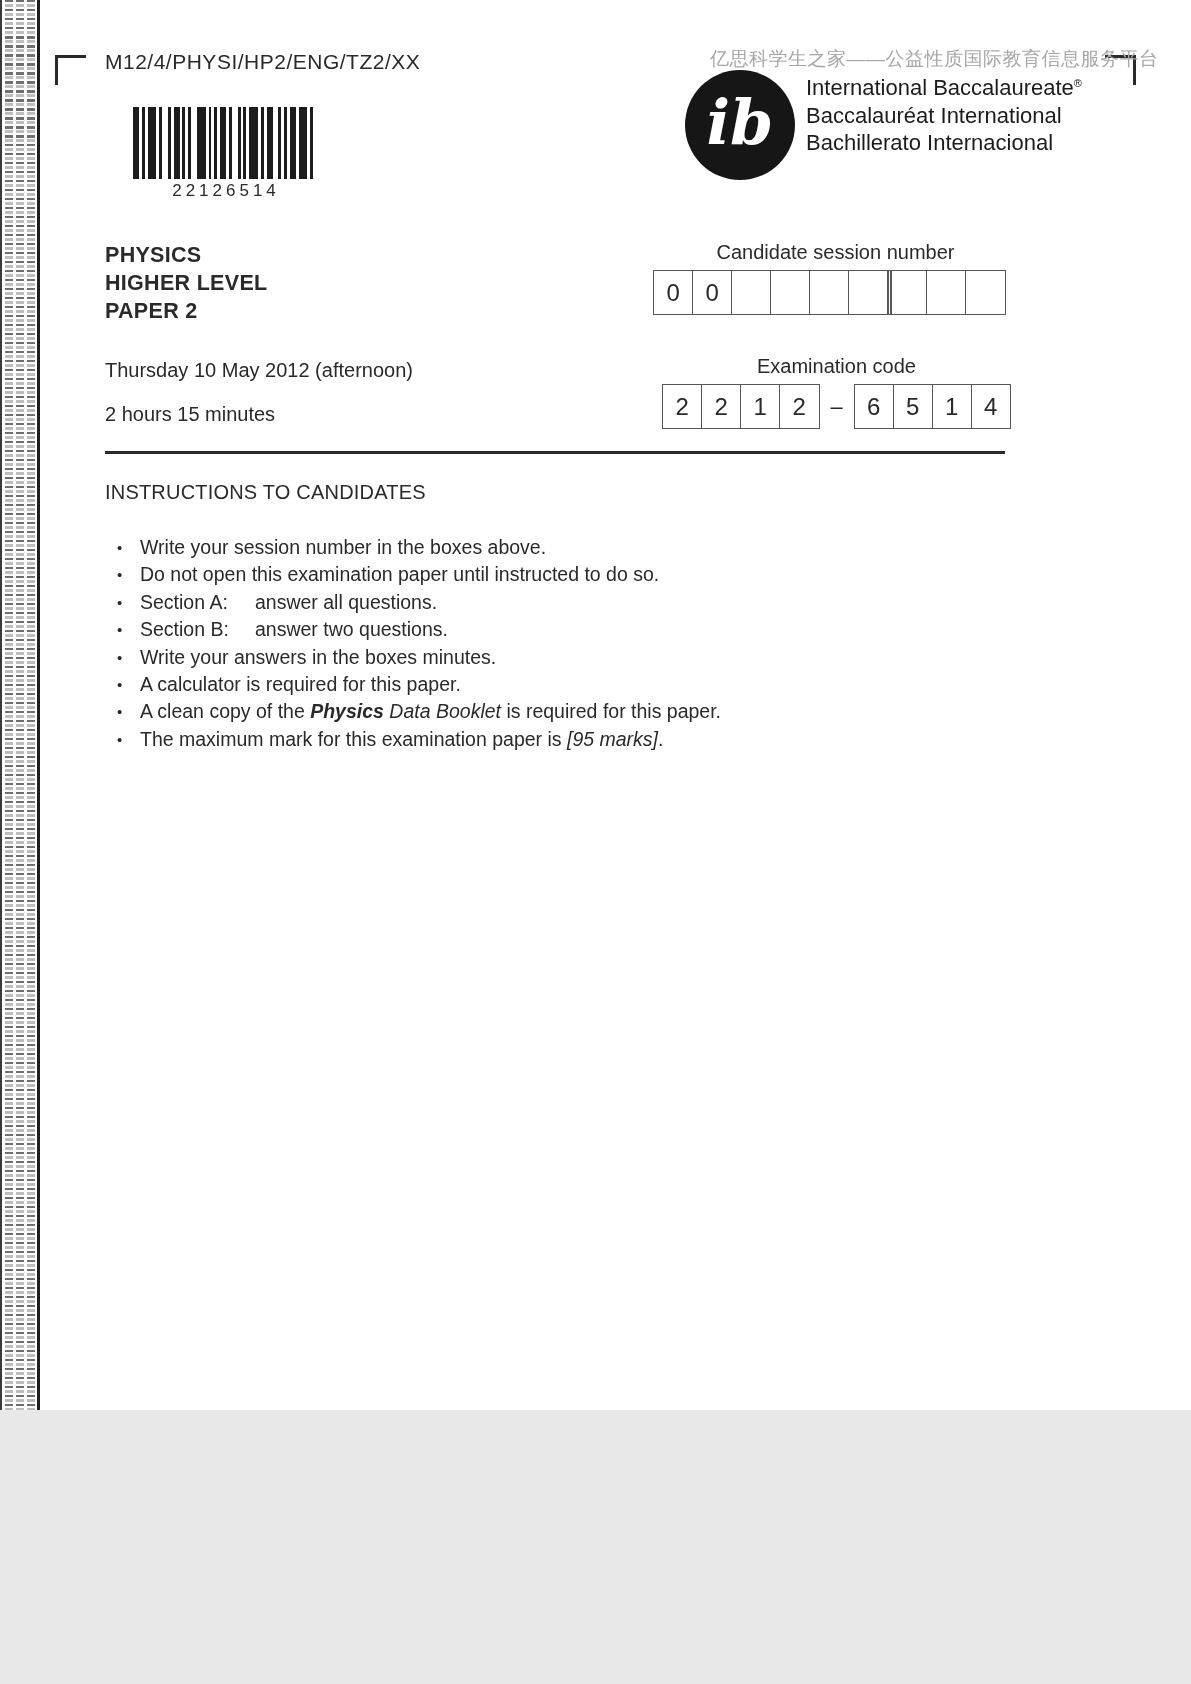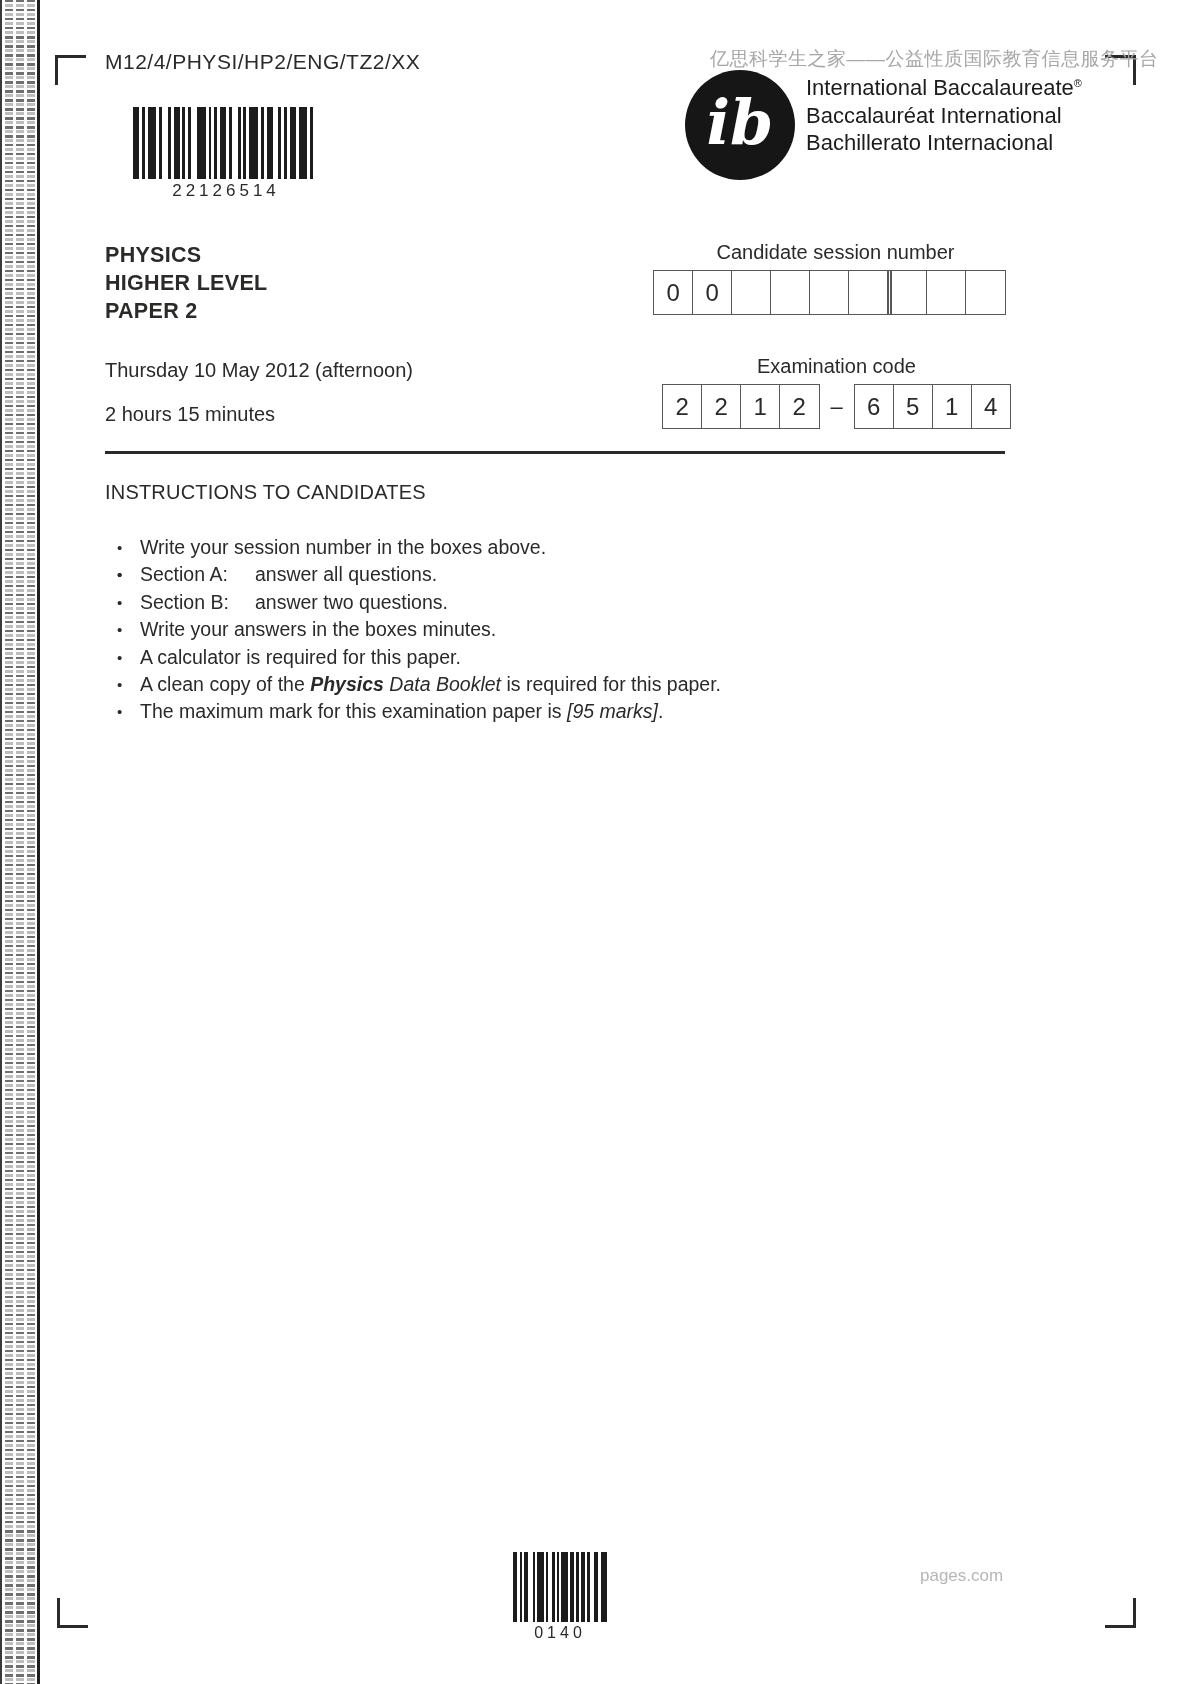--- a/index.html
+++ b/index.html
@@ -1,17 +1,17 @@
 <!DOCTYPE html>
 <html><head>
 <meta charset="utf-8">
 <style>
   html,body{margin:0;padding:0;background:#e8e8e8;}
   #page{
-    position:relative;width:1191px;height:1684px;background:#ffffff;
+    position:relative;width:1191px;height:1410px;background:#ffffff;
     font-family:"Liberation Sans", sans-serif;color:#2b2a29;overflow:hidden;
   }
   
   #band{
     position:absolute;left:0;top:0;width:40px;height:1684px;
     background-color:#fcfcfc;
     background-image:
       repeating-linear-gradient(90deg,#ffffff 0 3px, rgba(255,255,255,0) 3px 11px),
       repeating-linear-gradient(180deg,#6f6f6f 0 2.5px, rgba(0,0,0,0) 2.5px 9px),
       repeating-linear-gradient(180deg, rgba(0,0,0,0) 0 4.5px, #bdbdbd 4.5px 7px, rgba(0,0,0,0) 7px 9px);
@@ -196,21 +196,21 @@
         <div class="cell">1</div>
         <div class="cell">4</div>
       </div>
   </div>
 
   <div id="rule" class="abs"></div>
 
   <div id="instr-heading" class="abs">INSTRUCTIONS TO CANDIDATES</div>
   <ul id="instr-list" class="abs">
       <li><span class="dot">•</span><span>Write your session number in the boxes above.</span></li>
-      <li><span class="dot">•</span></li>
+      <li><span class="dot">•</span><span>Do not open this examination paper until instructed to do so.</span></li>
       <li><span class="dot">•</span><span class="seg-tab">Section A:</span><span>answer all questions.</span></li>
       <li><span class="dot">•</span><span class="seg-tab">Section B:</span><span>answer two questions.</span></li>
       <li><span class="dot">•</span><span>Write your answers in the boxes minutes.</span></li>
       <li><span class="dot">•</span><span>A calculator is required for this paper.</span></li>
       <li><span class="dot">•</span><span>A clean copy of the </span><span class="seg-bi">Physics</span><span> </span><span class="seg-i">Data Booklet</span><span> is required for this paper.</span></li>
       <li><span class="dot">•</span><span>The maximum mark for this examination paper is </span><span class="seg-i">[95 marks]</span><span>.</span></li>
     </ul>
 
   <div id="bottom-barcode" class="abs barcode">
       <span class="bc-bar" style="flex-grow: 2;"></span>

